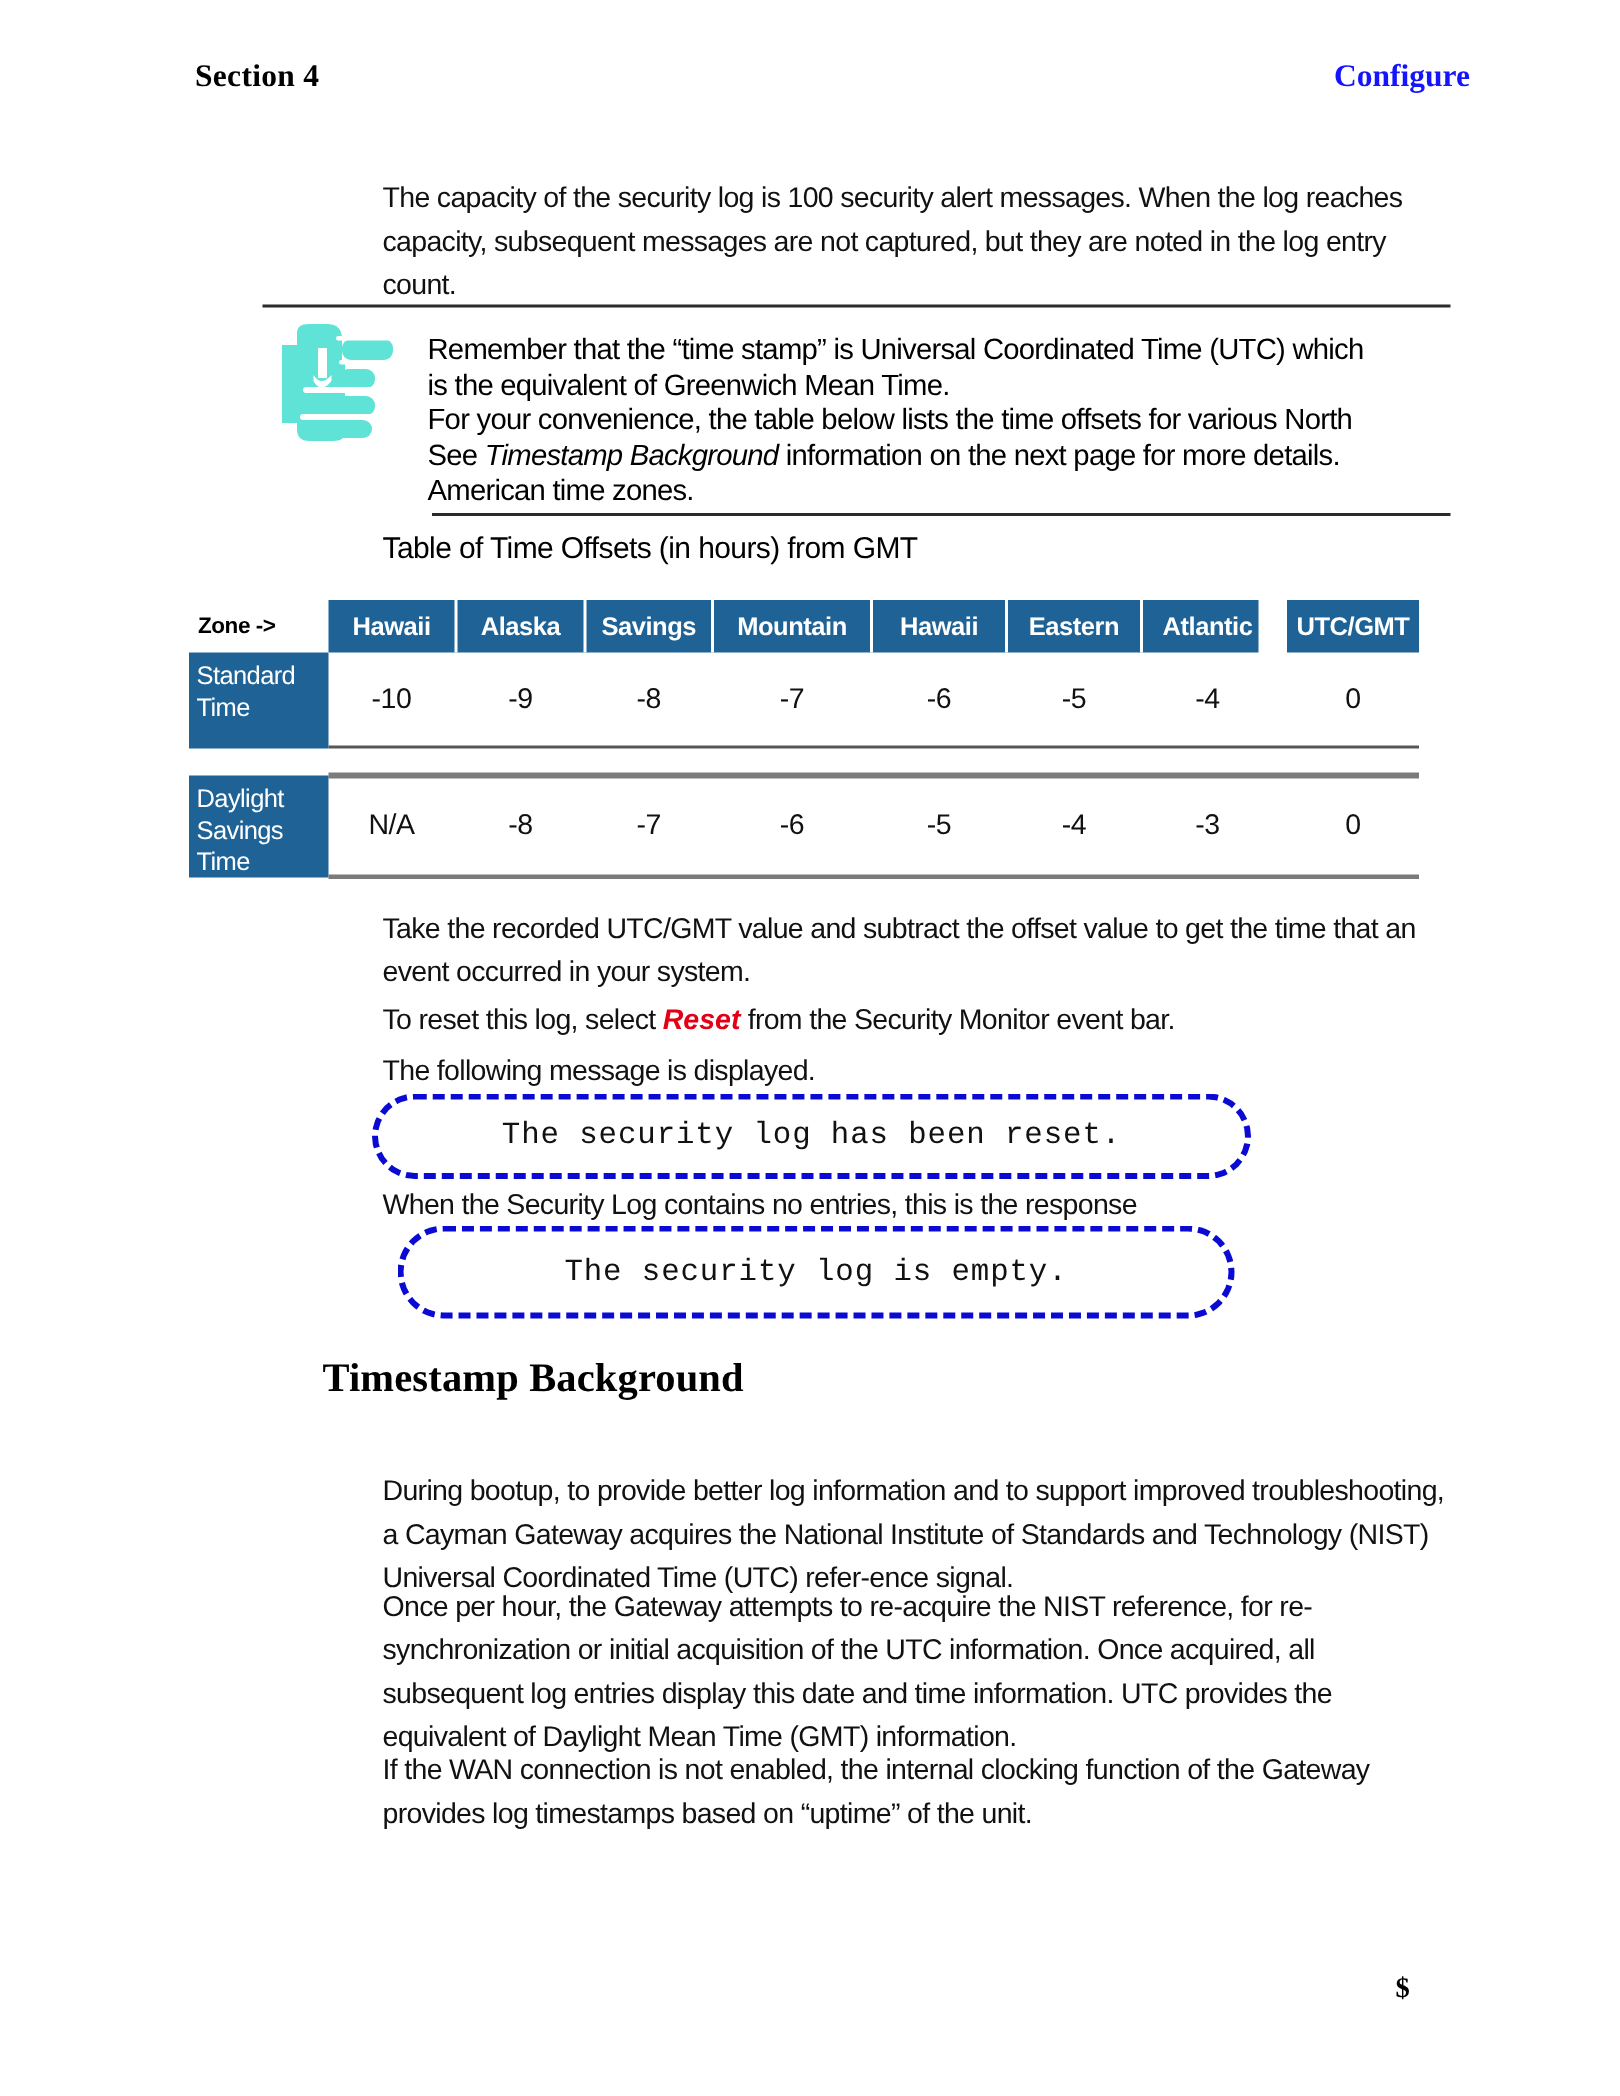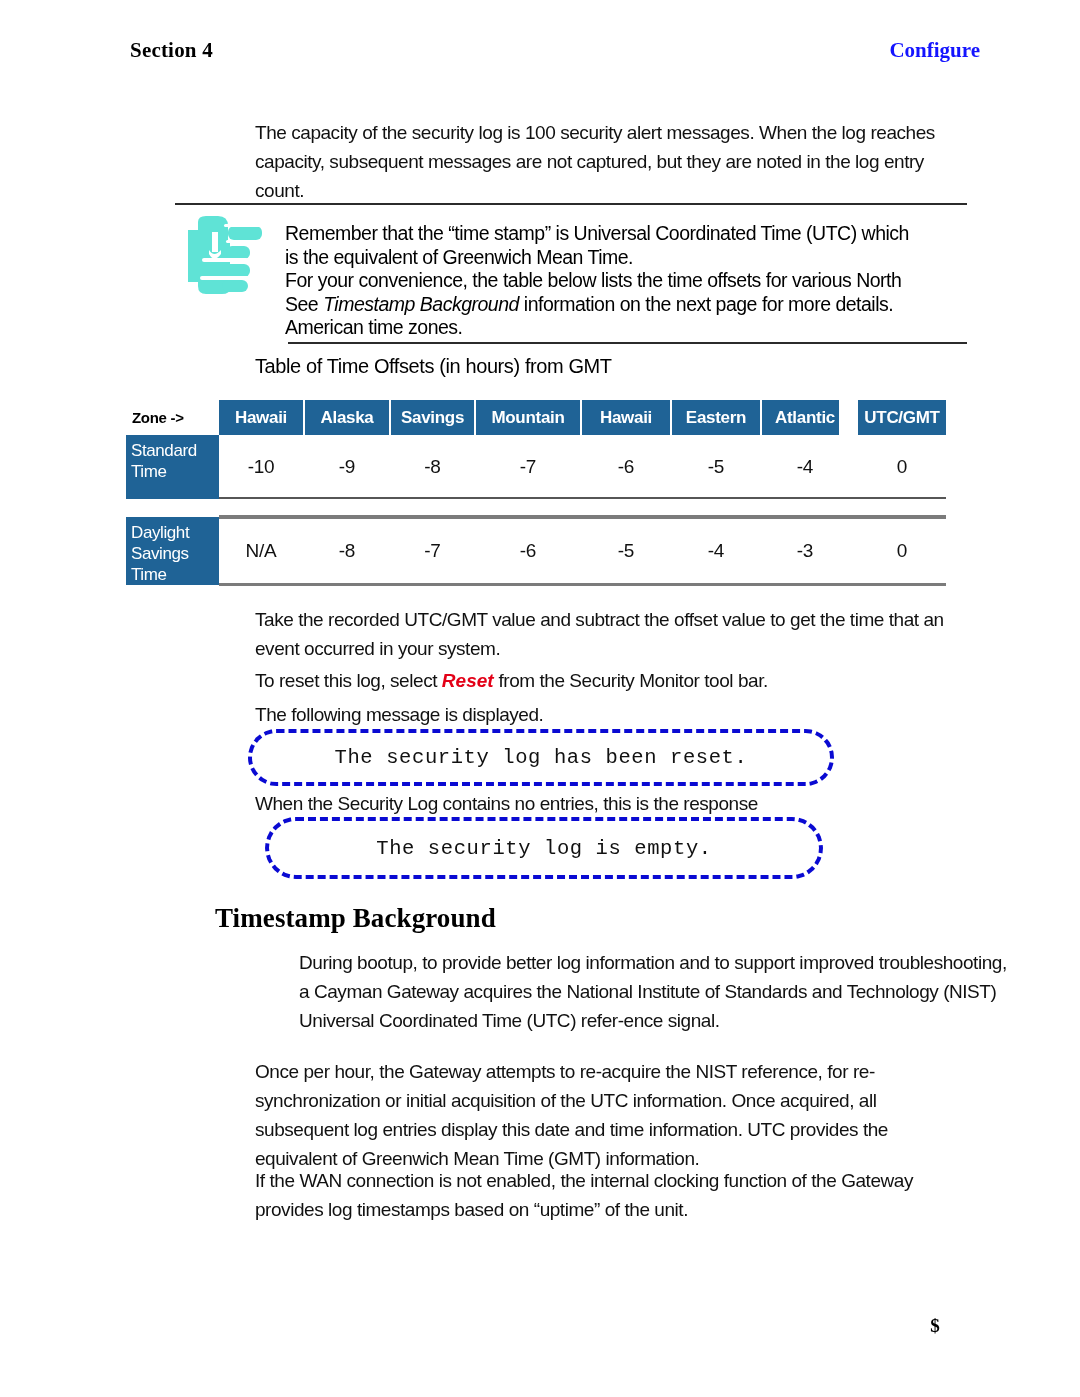--- a/index.html
+++ b/index.html
@@ -230,21 +230,21 @@
   .h-sub {
     position: absolute;
     left: 215px;
     top: 903px;
     font-family: "Liberation Serif", serif;
     font-weight: bold;
     font-size: 27px;
     letter-spacing: .1px;
   }
 
-  .p-during { top: 948px; margin-left: 44px; }
+  .p-during { top: 980px; }
   .p-once   { top: 1057px; }
   .p-ifwan  { top: 1166px; }
 
   
   .footer {
     position: absolute;
     left: 0; right: 0;
     top: 1315px;
     text-align: center;
     font-family: "Liberation Serif", serif;
@@ -364,21 +364,21 @@
       </div>
     </div>
     <div class="row-underline ul2"></div>
   </div>
 
   <div class="col p-take">
     <p class="body">Take the recorded UTC/GMT value and subtract the offset value to get the time that an event occurred in your system.</p>
   </div>
 
   <div class="col p-reset">
-    <p class="body"><span>To reset this log, select </span><span class="reset-word">Reset</span><span> from the Security Monitor tool bar.</span></p>
+    <p class="body"><span>To reset this log, select </span><span class="reset-word">Reset</span><span> from the Security Monitor event bar.</span></p>
   </div>
 
   <div class="col p-follow">
     <p class="body">The following message is displayed.</p>
   </div>
 
   <div class="msgbox msgbox1">
     <span>The security log has been reset.</span>
   </div>
 
@@ -390,21 +390,21 @@
     <span>The security log is empty.</span>
   </div>
 
   <div class="h-sub">Timestamp Background</div>
 
   <div class="col p-during">
     <p class="body">During bootup, to provide better log information and to support improved troubleshooting, a Cayman Gateway acquires the National Institute of Standards and Technology (NIST) Universal Coordinated Time (UTC) refer-ence signal.</p>
   </div>
 
   <div class="col p-once">
-    <p class="body">Once per hour, the Gateway attempts to re-acquire the NIST reference, for re-synchronization or initial acquisition of the UTC information. Once acquired, all subsequent log entries display this date and time information. UTC provides the equivalent of Greenwich Mean Time (GMT) information.</p>
+    <p class="body">Once per hour, the Gateway attempts to re-acquire the NIST reference, for re-synchronization or initial acquisition of the UTC information. Once acquired, all subsequent log entries display this date and time information. UTC provides the equivalent of Daylight Mean Time (GMT) information.</p>
   </div>
 
   <div class="col p-ifwan">
     <p class="body">If the WAN connection is not enabled, the internal clocking function of the Gateway provides log timestamps based on “uptime” of the unit.</p>
   </div>
 
   <div class="footer">$</div>
 
 </div>
 

